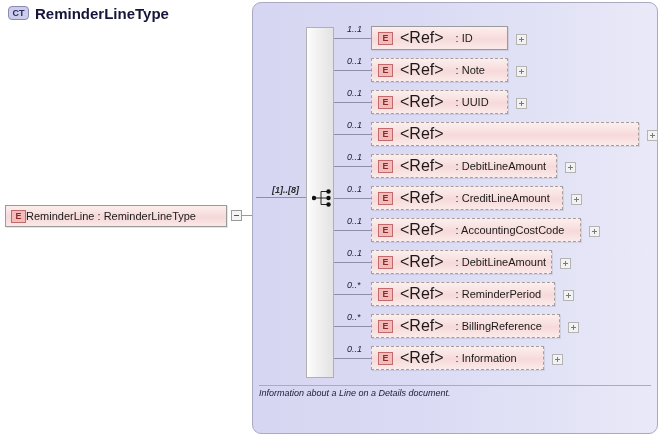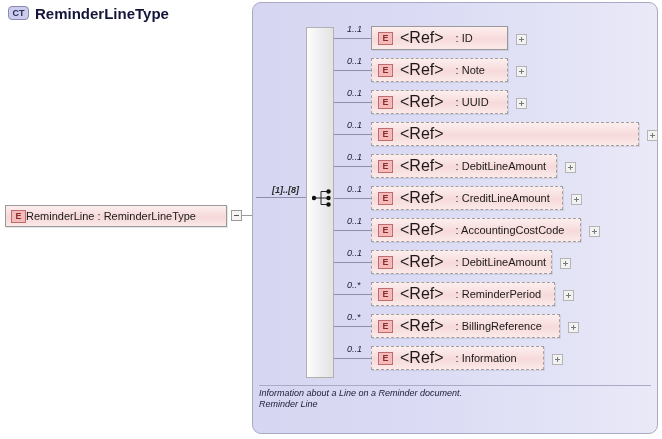--- a/index.html
+++ b/index.html
@@ -384,15 +384,14 @@
         <span class="e-badge">E</span>
         <span class="ref">&lt;Ref&gt;</span>
         <span class="name">: Information</span>
       </div>
       <div class="plus" style="left: 218px;"></div>
     </div>
   </div>
 
 <div id="annotation-divider"></div>
 <div id="annotation">
-  <div>Information about a Line on a Reminder document.</div>
-  <div>Reminder Line</div>
+  <div>Information about a Line on a Details document.</div>
 </div>
 
 </body></html>

